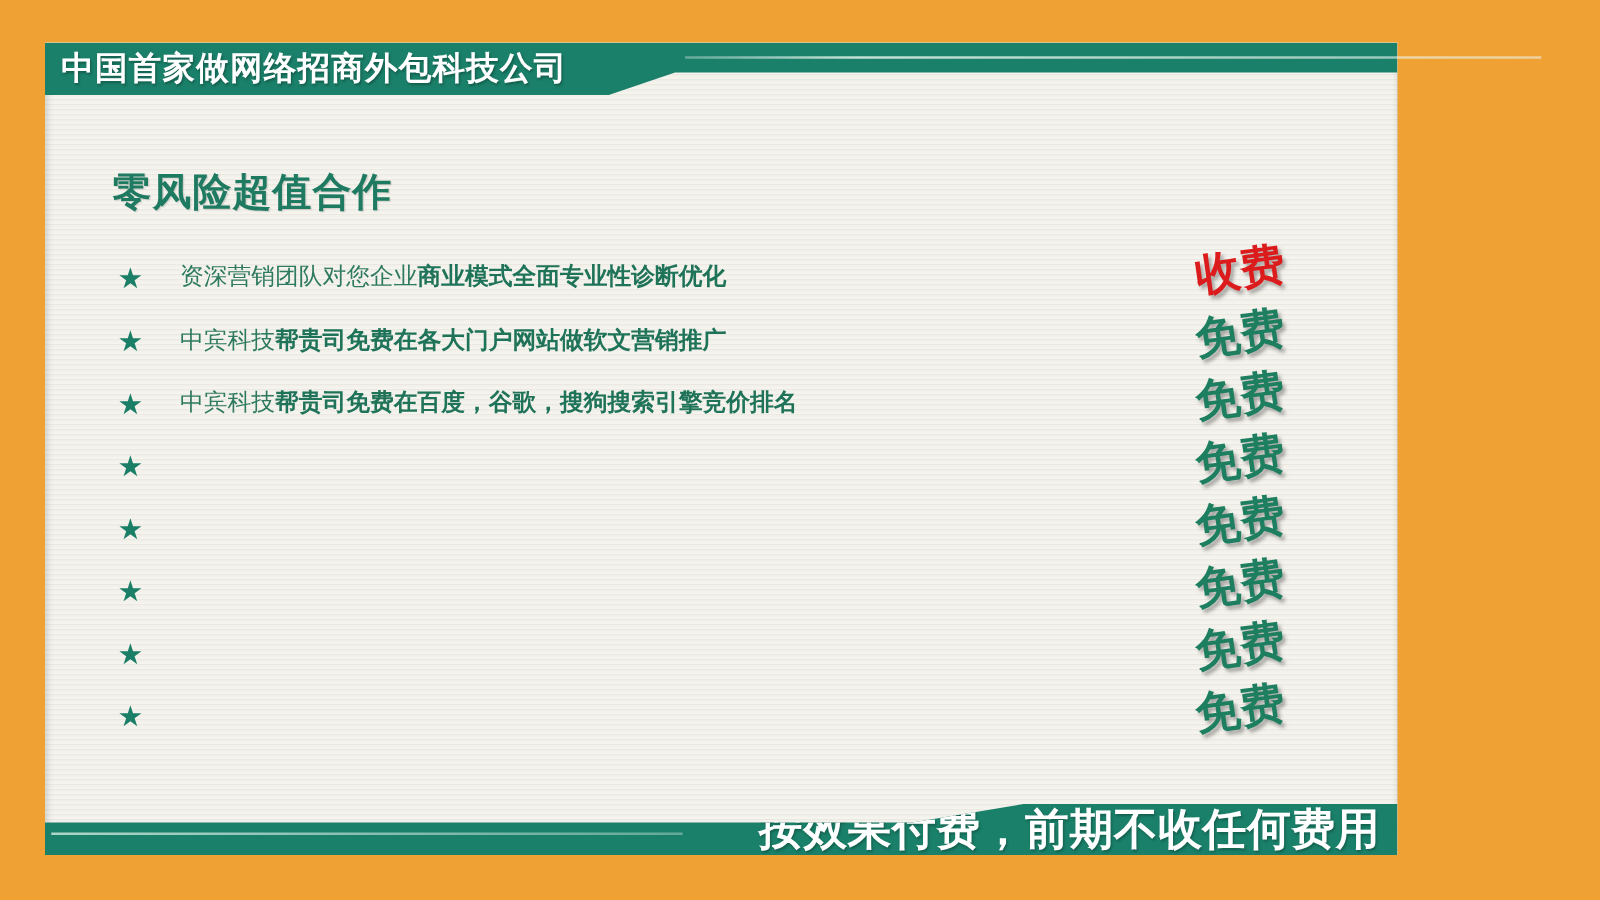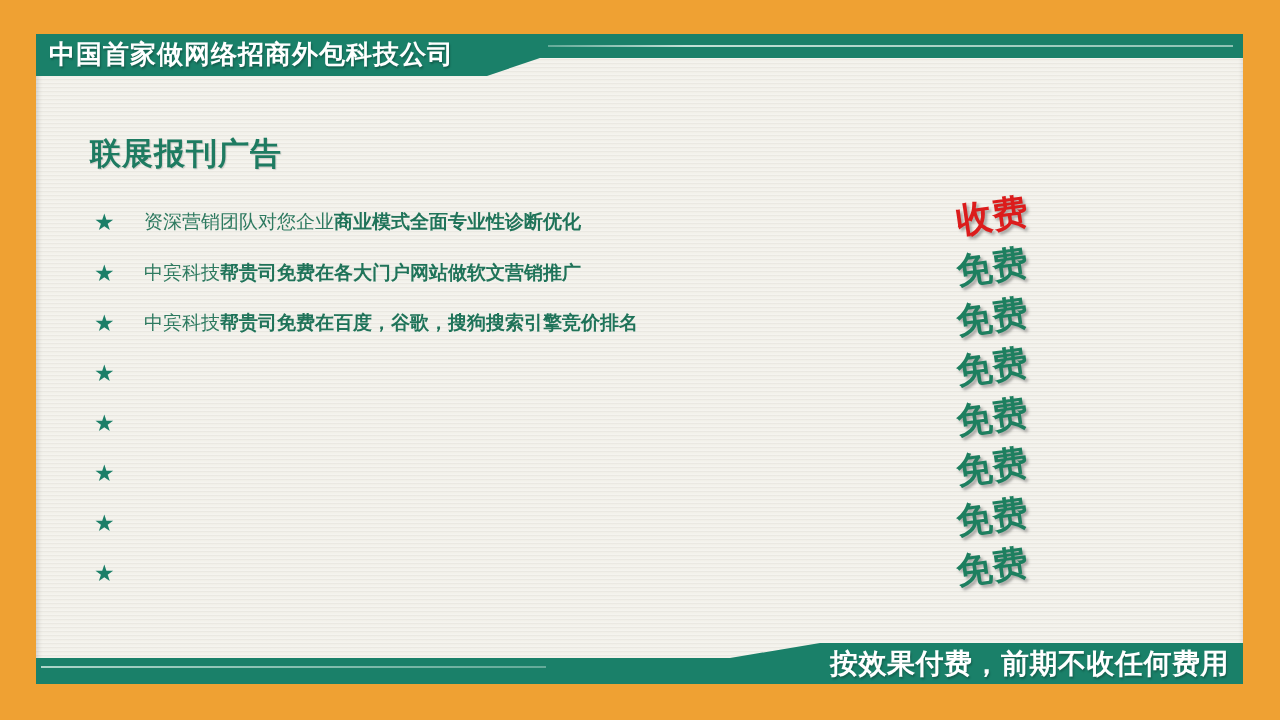--- a/index.html
+++ b/index.html
@@ -2,21 +2,21 @@
 <html><head>
 <meta charset="utf-8">
 <style>
   html,body{margin:0;padding:0;}
   body{
     width:1280px;height:720px;overflow:hidden;position:relative;
     background:#EFA133;
     font-family:"Liberation Sans","DejaVu Sans",sans-serif;
   }
   .slide-card{
-    position:absolute;left:36px;top:34px;width:1207px;height:650px;
+    position:absolute;left:36px;top:34px;width:1082px;height:650px;
     background-color:#F1EFE8;
     background-image:repeating-linear-gradient(0deg,
       rgba(0,0,0,0.028) 0px, rgba(0,0,0,0.028) 1px,
       rgba(255,255,255,0.35) 1px, rgba(255,255,255,0.0) 4px);
     box-shadow:inset 4px 0 5px -2px rgba(0,0,0,0.15),
                inset -3px 0 4px -2px rgba(0,0,0,0.10);
   }
   
   .header-band{
     position:absolute;top:0;left:0;width:100%;height:42px;
@@ -38,21 +38,21 @@
     position:absolute;bottom:0;left:0;width:100%;height:41px;
     background:#1A8069;
     clip-path:polygon(0 15px,694px 15px,784px 0,100% 0,100% 100%,0 100%);
   }
   .footer-line{
     position:absolute;top:23px;left:5px;width:505px;height:2px;
     background:linear-gradient(90deg,rgba(236,248,242,0.7),rgba(236,248,242,0.35));
   }
   .footer-text{
     position:absolute;right:14px;top:0;line-height:41px;
-    font-size:28px;font-weight:700;color:#FFFFFF;letter-spacing:0.5px;
+    font-size:35px;font-weight:700;color:#FFFFFF;letter-spacing:0.5px;
     text-shadow:1px 2px 2px rgba(0,0,0,0.25);
     white-space:nowrap;
   }
   
   .slide-title{
     position:absolute;left:54px;top:99px;
     font-size:31px;font-weight:700;color:#1E7B61;letter-spacing:1px;
     text-shadow:1px 1px 1px rgba(0,0,0,0.15);
     white-space:nowrap;
   }
@@ -84,21 +84,21 @@
 </head>
 <body>
 
 <div class="slide-card">
 
   <div class="header-band">
     <span class="header-title">中国首家做网络招商外包科技公司</span>
   </div>
   <div class="header-line"></div>
 
-  <div class="slide-title">联展报刊广告</div>
+  <div class="slide-title">零风险超值合作</div>
 
   <div class="row" style="top:167px">
     <span class="star">★</span>
     <span class="rowtext"><span class="seg">资深营销团队对您企业</span><span class="seg bold">商业模式全面专业性诊断优化</span><span></span></span>
     <span class="row-label fee">收费</span>
   </div>
 
   <div class="row" style="top:218px">
     <span class="star">★</span>
     <span class="rowtext"><span class="seg">中宾科技</span><span class="seg bold">帮贵司免费在各大门户网站做软文营销推广</span><span></span></span>

